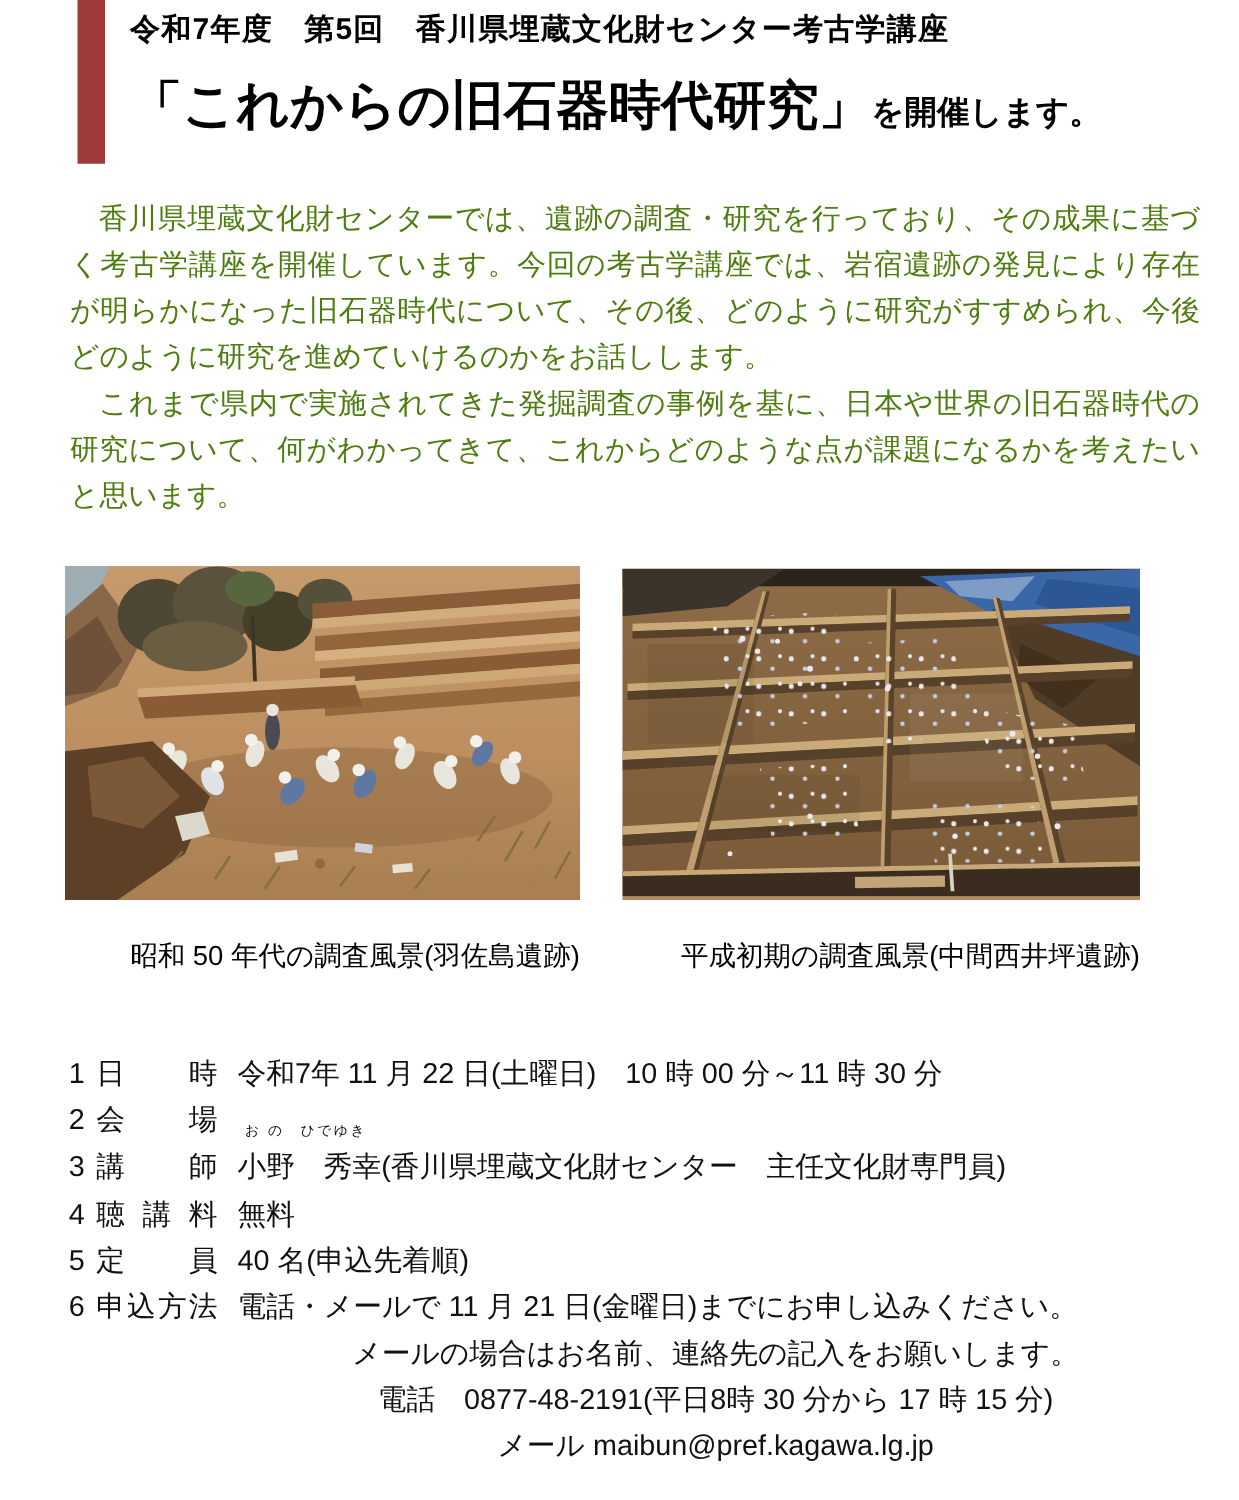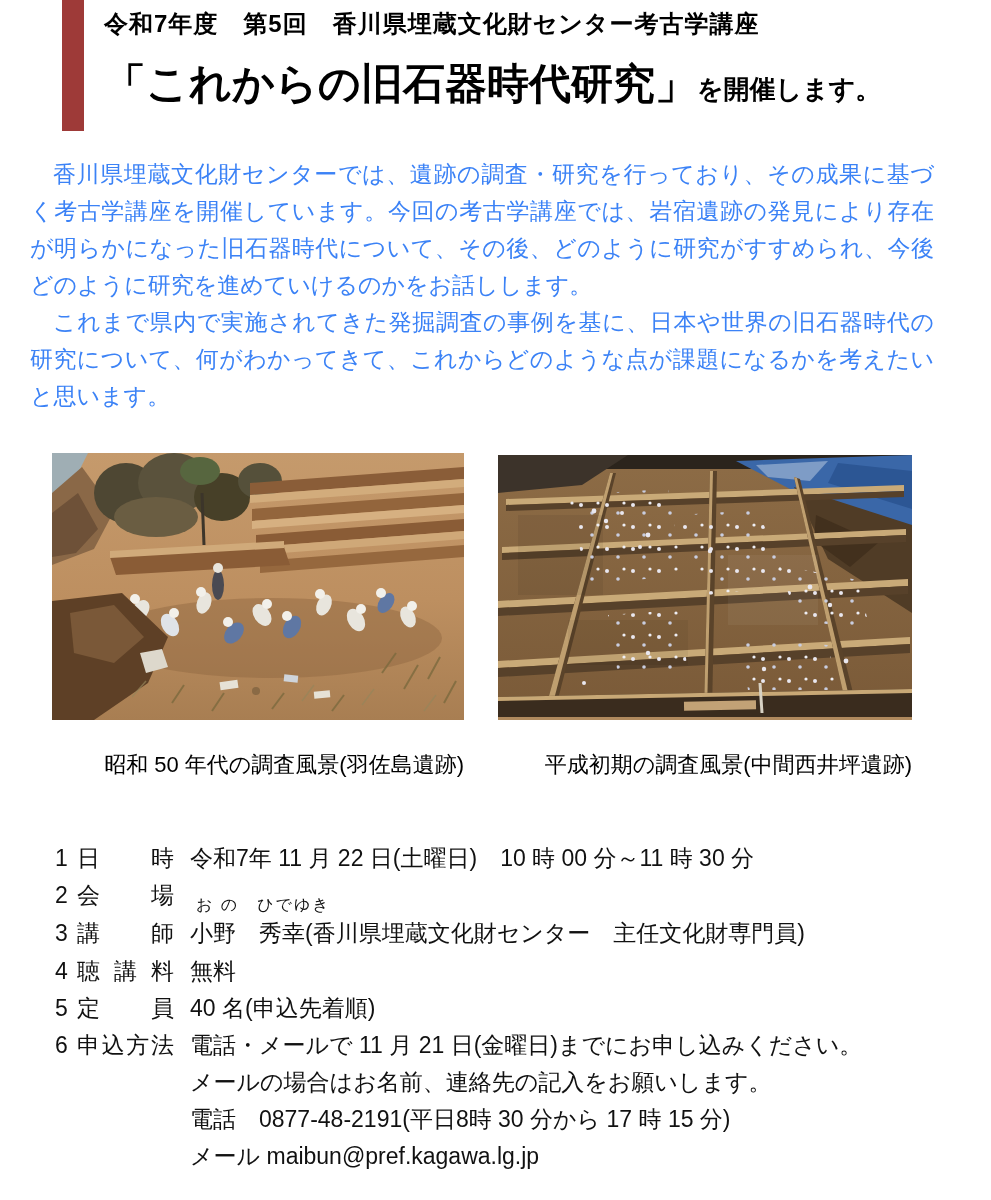--- a/index.html
+++ b/index.html
@@ -13,44 +13,44 @@
 
   
   .accent-bar{position:absolute;left:62px;top:0;width:22px;height:131px;background:#9E3A38;}
   .header{position:absolute;left:104px;top:8px;width:860px;}
   .supertitle{font-size:24px;font-weight:700;letter-spacing:1px;line-height:32px;color:#000;}
   .main-title{margin-top:16px;white-space:nowrap;}
   .title-big{font-size:42px;font-weight:700;letter-spacing:0px;color:#000;}
   .title-small{font-size:26px;font-weight:700;color:#000000;}
 
   
-  .intro{position:absolute;left:30px;top:156px;width:904px;
-    font-size:23px;line-height:37px;text-align:justify;color:#3b82f6;}
+  .intro{position:absolute;left:56px;top:156px;width:904px;
+    font-size:23px;line-height:37px;text-align:justify;color:#4d7c0f;}
   .intro p{margin:0;text-indent:1em;}
 
   
   .photos{position:absolute;left:52px;top:453px;display:flex;gap:34px;}
   .photo{display:block;background:#b08a5e;}
   .photo svg{display:block;}
 
   .captions{position:absolute;top:750px;left:0;width:991px;height:34px;}
   .caption{position:absolute;font-size:22px;line-height:30px;color:#000;text-align:right;}
   .caption.left{left:52px;width:412px;}
   .caption.right{left:498px;width:414px;}
 
   
   .details{position:absolute;left:55px;top:840px;width:900px;font-size:23px;color:#111;}
   .detail-row{display:flex;align-items:flex-start;height:37px;line-height:37px;}
   .detail-row.tall{height:39px;line-height:39px;}
   .detail-no{width:22px;flex:0 0 22px;}
   .detail-label{width:97px;flex:0 0 97px;text-align:justify;text-align-last:justify;margin-right:16px;}
   .detail-text{flex:1;white-space:pre-wrap;}
   .name-wrap{position:relative;display:inline-block;}
-  .kana{position:absolute;top:-15px;left:6px;font-size:16px;letter-spacing:2px;line-height:12px;white-space:pre;color:#111;}
-  .cont-row{padding-left:135px;height:37px;line-height:37px;white-space:pre-wrap;}
+  .kana{position:absolute;top:-15px;left:6px;font-size:11px;letter-spacing:2px;line-height:12px;white-space:pre;color:#111;}
+  .cont-row{padding-left:135px;height:37px;line-height:37px;white-space:pre-wrap;text-align:center;}
 </style>
 </head>
 <body>
 
 <div class="page">
 
   <div class="accent-bar" style="background-color: rgb(158, 58, 56);"></div>
 
   <div class="header">
     <div class="supertitle">令和7年度　第5回　香川県埋蔵文化財センター考古学講座</div>

